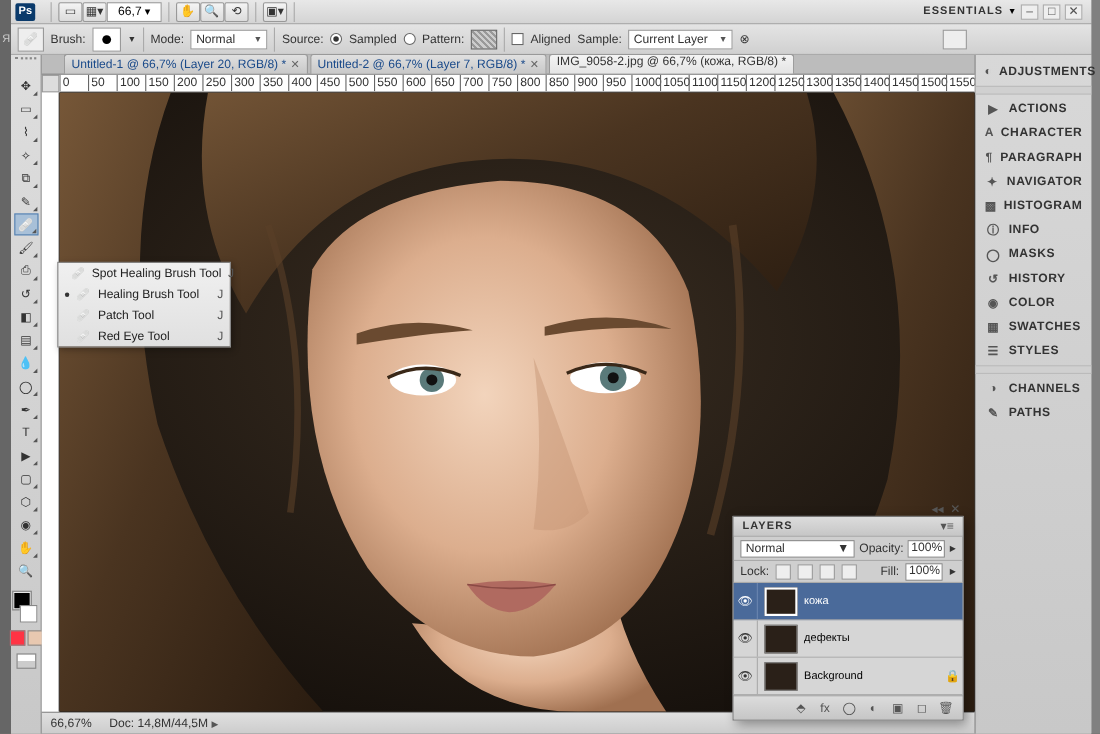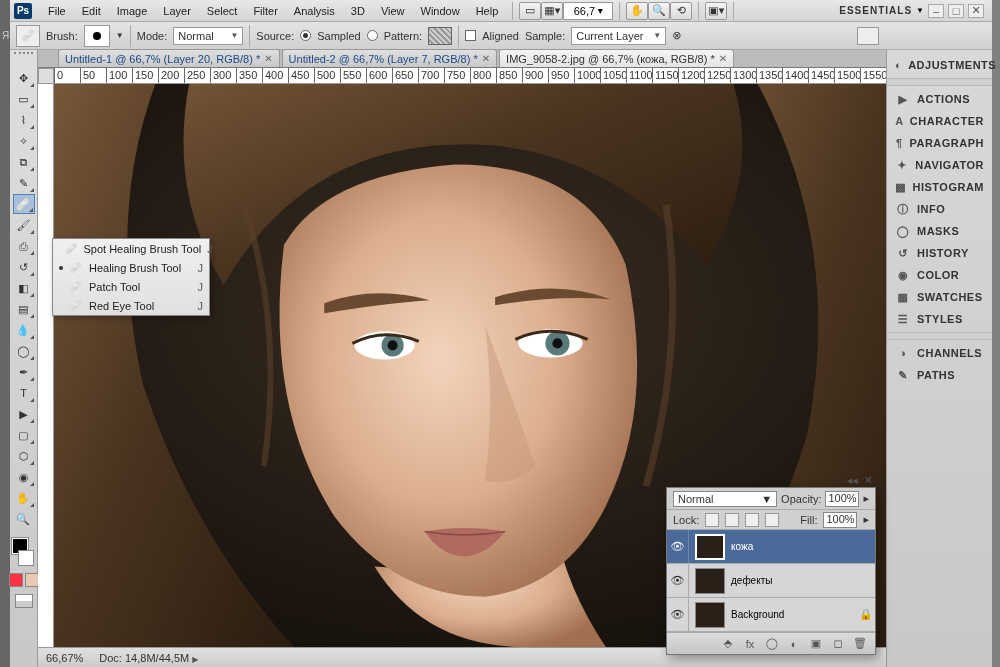--- a/index.html
+++ b/index.html
@@ -48,21 +48,21 @@
 .fg { position: absolute; top: 0; left: 0; width: 16px; height: 16px; background: #000; border: 1px solid #fff; outline: 1px solid #888; }
 .bg { position: absolute; bottom: 0; right: 2px; width: 16px; height: 16px; background: #fff; border: 1px solid #888; }
 .mini-swatches { margin-top: 6px; display: flex; gap: 2px; }
 .mini-swatch { width: 14px; height: 14px; border: 1px solid #888; }
 .quick-mask { margin-top: 6px; width: 18px; height: 14px; border: 1px solid #888; background: linear-gradient(#fff 50%, #ccc 50%); }
 
 
 .docarea { flex: 1; display: flex; flex-direction: column; background: #7a7a7a; }
 .tabbar { height: 18px; background: #bcbcbc; display: flex; align-items: flex-end; border-bottom: 1px solid #777; padding-left: 20px; }
 .tab { height: 18px; background: linear-gradient(#e0e0e0,#c8c8c8); border: 1px solid #999; border-bottom: none; padding: 0 6px; display: flex; align-items: center; gap: 4px; color: #1a4a8a; font-size: 10px; margin-right: 2px; border-radius: 3px 3px 0 0; }
-.tab.active { background: linear-gradient(#f4f4f4,#e4e4e4); color: #333; }
+.tab.active { background: linear-gradient(#f4f4f4,#e4e4e4); color: #333; flex-direction: column; }
 .tab .x { color: #666; font-size: 10px; }
 .ruler-h { height: 16px; background: #fff; border-bottom: 1px solid #999; position: relative; overflow: hidden; display: flex; margin-left: 16px; }
 .ruler-corner { position: absolute; left: 0; top: 0; width: 16px; height: 16px; background: #ddd; border: 1px solid #999; }
 .doc-body { flex: 1; display: flex; position: relative; }
 .ruler-v { width: 16px; background: #fff; border-right: 1px solid #999; }
 .canvas { flex: 1; background: #1a1410; position: relative; overflow: hidden; }
 
 
 .canvas svg { width: 100%; height: 100%; display: block; }
 
@@ -118,33 +118,20 @@
 
 <div class="left-edge">
     <span class="left-edge-text">Я</span>
   </div>
 <div class="right-edge"></div>
 
 <div class="app">
 
   <div class="menubar">
     <div class="ps-logo">Ps</div>
-    <div id="menu-items" style="display: flex; height: 100%;">
-        <div class="menu-item">File</div>
-        <div class="menu-item">Edit</div>
-        <div class="menu-item">Image</div>
-        <div class="menu-item">Layer</div>
-        <div class="menu-item">Select</div>
-        <div class="menu-item">Filter</div>
-        <div class="menu-item">Analysis</div>
-        <div class="menu-item">3D</div>
-        <div class="menu-item">View</div>
-        <div class="menu-item">Window</div>
-        <div class="menu-item">Help</div>
-      </div>
     <div class="divider"></div>
     <div class="icon-btn">▭</div>
     <div class="icon-btn">▦▾</div>
     <div class="zoom-field"><span>66,7</span>&nbsp;▾</div>
     <div class="divider"></div>
     <div class="icon-btn">✋</div>
     <div class="icon-btn">🔍</div>
     <div class="icon-btn">⟲</div>
     <div class="divider"></div>
     <div class="icon-btn">▣▾</div>
@@ -487,20 +474,26 @@
           <span class="fi-label">Red Eye Tool</span>
           <span class="fi-key">J</span>
         </div>
       </div>
 
     <div class="layers-panel">
       <div class="layers-tabbar">
           <span>◂◂</span>
           <span>✕</span>
         </div>
+      <div class="layers-head">
+        <span class="title">LAYERS</span>
+        <div class="right-ic">
+            <span>▾≡</span>
+          </div>
+      </div>
       <div class="layers-opts">
         <div class="dd">
             <span>Normal</span>
             <span class="chev" style="margin-left:auto">▼</span>
           </div>
         <span>Opacity:</span>
         <div class="num">100%</div>
         <span class="chev">▸</span>
       </div>
       <div class="layers-lock">

